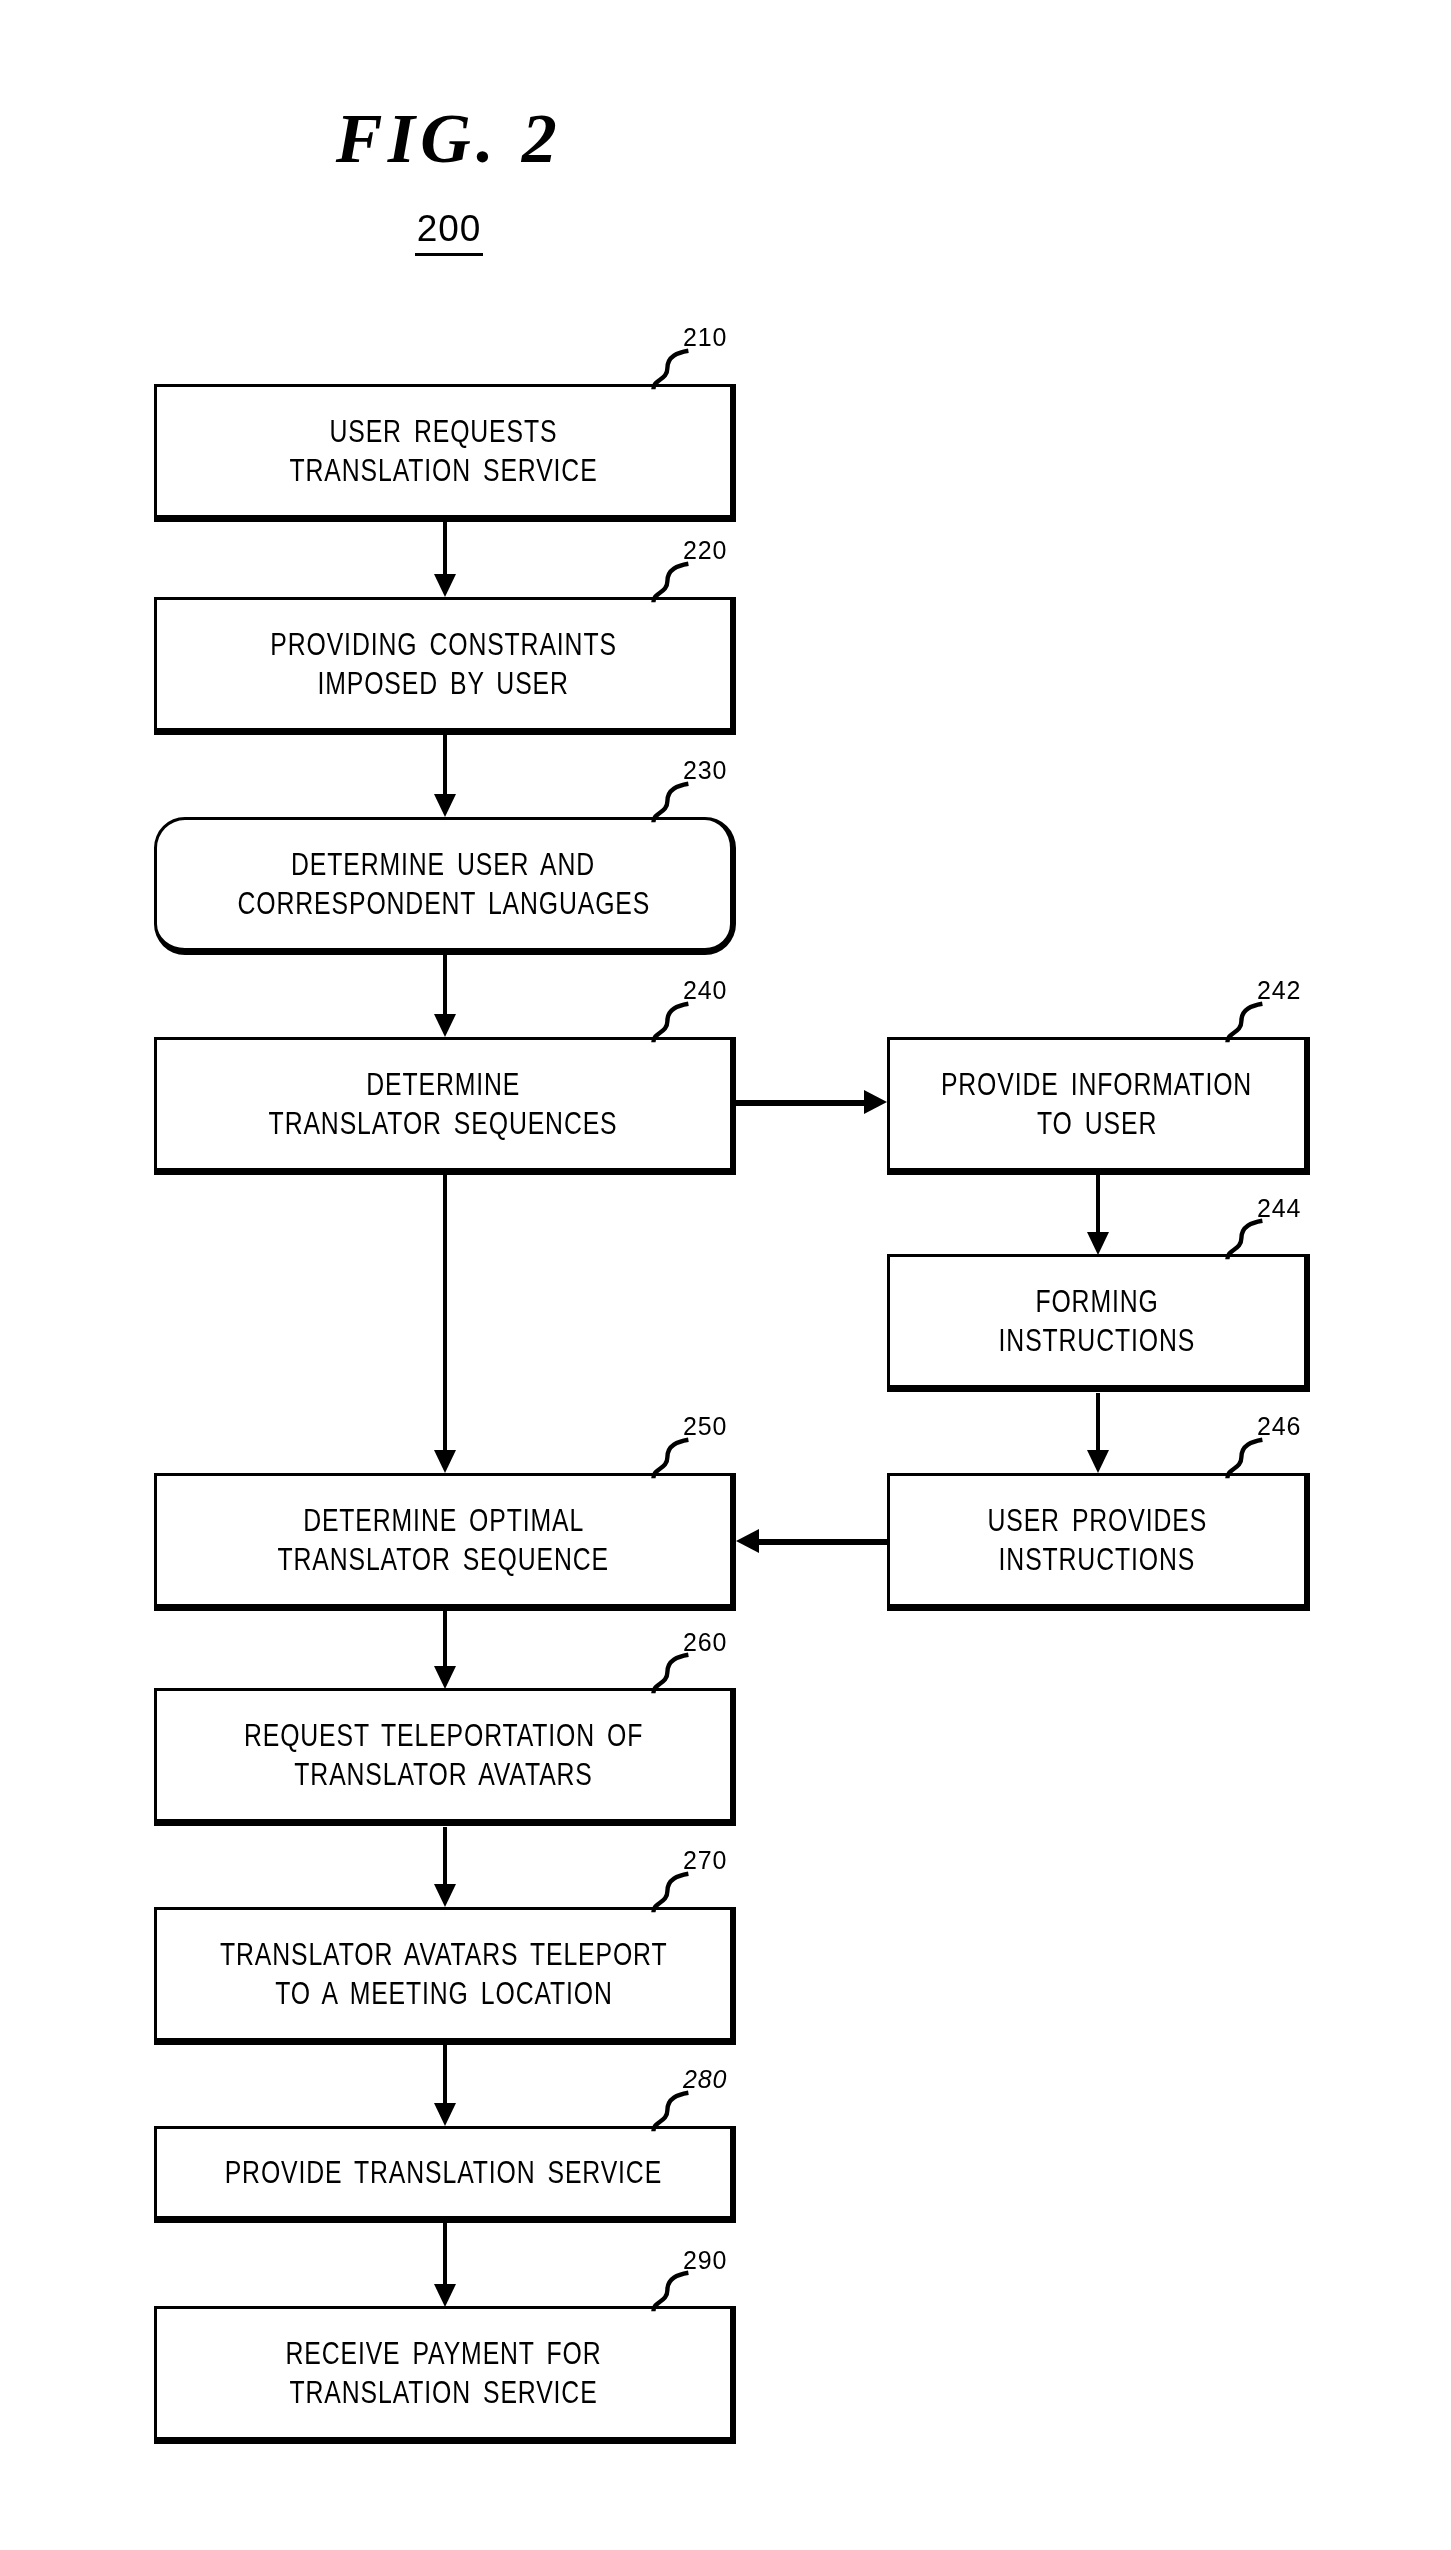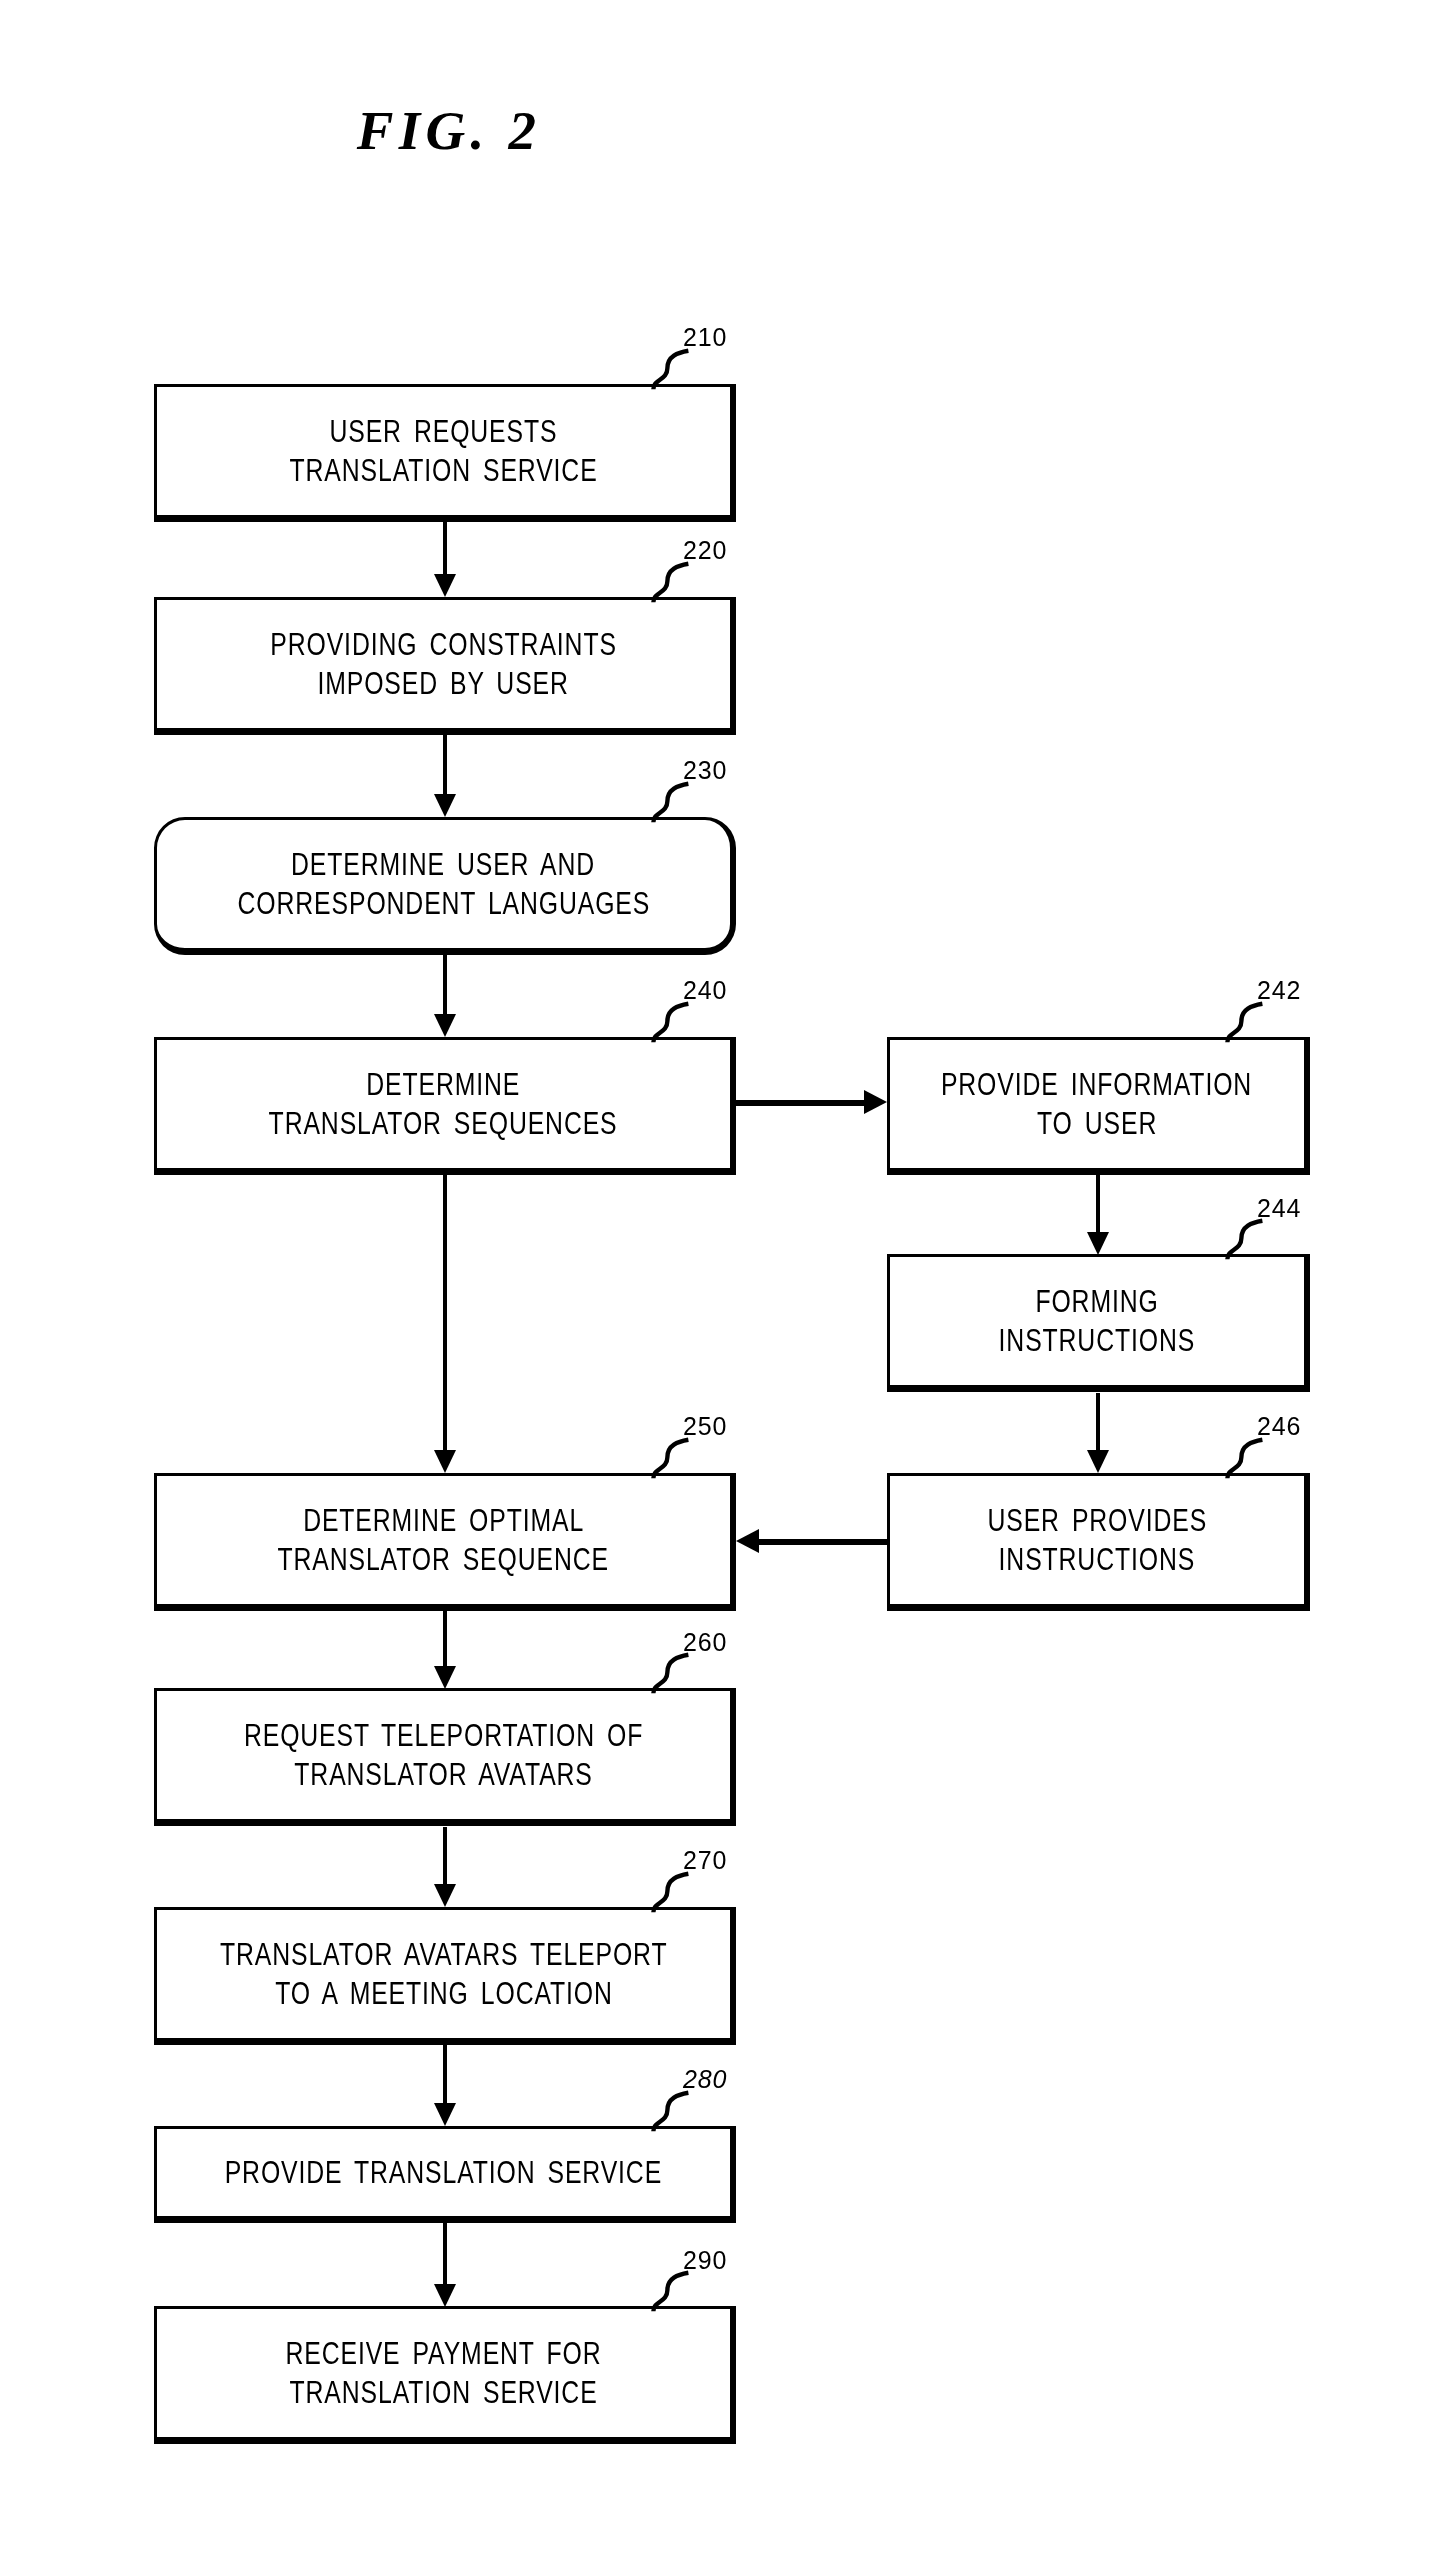--- a/index.html
+++ b/index.html
@@ -5,21 +5,21 @@
   html,body{margin:0;padding:0;background:#fff;}
   body{width:1452px;height:2550px;position:relative;
        font-family:"Liberation Sans","DejaVu Sans",sans-serif;color:#000;overflow:hidden;}
 
   #canvas{position:absolute;inset:0;}
 
   
   .fig-title{
     position:absolute; left:0; top:99px; width:898px; text-align:center;
     font-family:"Liberation Serif","DejaVu Serif",serif;
-    font-style:italic; font-weight:bold; font-size:55px; letter-spacing:5.3px;
+    font-style:italic; font-weight:bold; font-size:70px; letter-spacing:5.3px;
   }
   .fig-num{
     position:absolute; left:0; top:208px; width:898px; text-align:center;
     font-size:37px; font-weight:400; letter-spacing:0.9px;
   }
   .fig-num span{
     border-bottom:3.5px solid #000; padding:0 1.8px 2.6px 1.8px; display:inline-block;
     font-family:"Liberation Sans","DejaVu Sans",sans-serif;
   }
 
@@ -58,20 +58,21 @@
   .harrow-l{ position:absolute; width:0; height:0;
            border-top:12.3px solid transparent; border-bottom:12.3px solid transparent;
            border-right:23px solid #000; }
 </style>
 </head>
 <body>
 
 <div id="canvas">
 
   <div class="fig-title">FIG.  2</div>
+  <div class="fig-num"><span>200</span></div>
 
   <div class="node" style="left:154px;top:384px;width:582px;height:138px;">
     <span class="line">USER  REQUESTS</span>
     <span class="line">TRANSLATION  SERVICE</span>
   </div>
 
   <div class="node" style="left:154px;top:597px;width:582px;height:138px;">
     <span class="line">PROVIDING  CONSTRAINTS</span>
     <span class="line">IMPOSED  BY  USER</span>
   </div>

